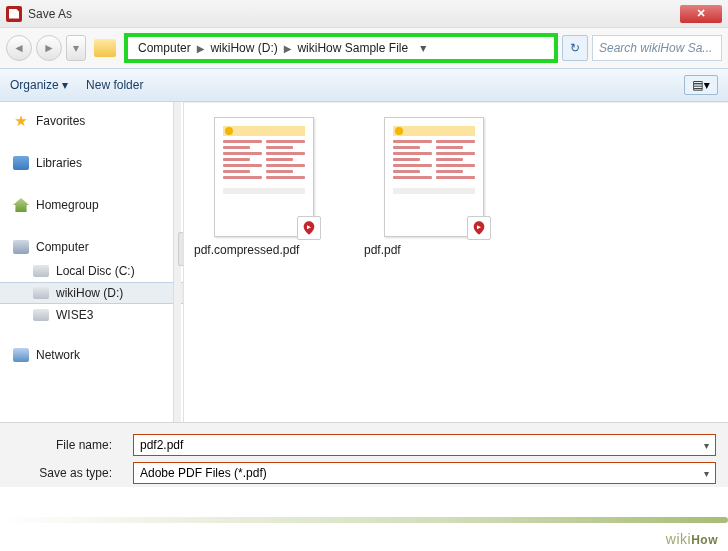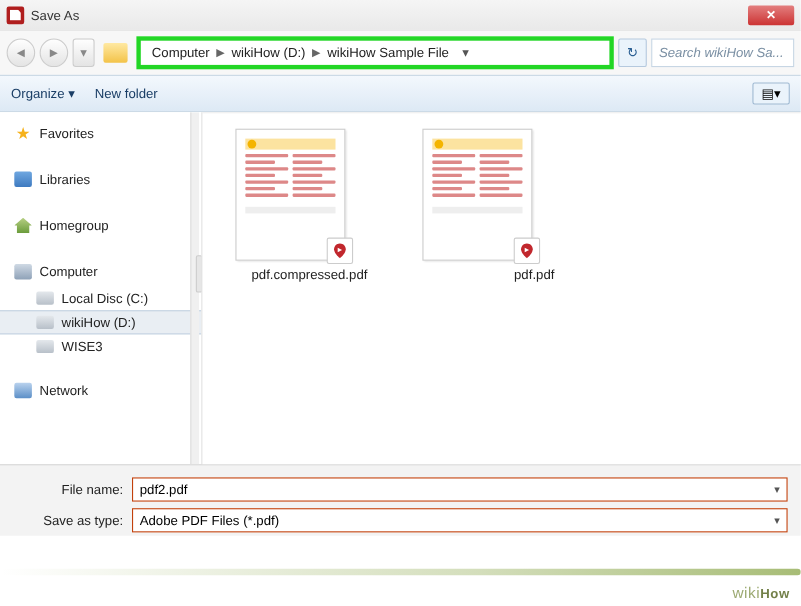--- a/index.html
+++ b/index.html
@@ -37,35 +37,35 @@
 .star { color:#f6b21b; font-size:15px; }
 .lib { width:16px; height:14px; background:linear-gradient(#6fa7e0,#3e7ac0); border-radius:2px; }
 .home { width:16px; height:14px; background:linear-gradient(#b7d084,#6a9b3a); border-radius:2px; clip-path:polygon(50% 0,100% 50%,85% 50%,85% 100%,15% 100%,15% 50%,0 50%); }
 .comp { width:16px; height:14px; background:linear-gradient(#cfd9e4,#8fa2b8); border-radius:2px; position:relative; }
 .drive { width:16px; height:12px; background:linear-gradient(#e4e8ec,#b8c0c9); border-radius:2px; }
 .net { width:16px; height:14px; background:linear-gradient(#b9d2ee,#5c8fc7); border-radius:2px; }
 .expand { position:absolute; right:2px; top:0; width:8px; height:100%; background:#f0f0f0; border-left:1px solid #ddd; }
 .grip { position:absolute; right:-1px; top:130px; width:6px; height:34px; background:#e6e6e6; border:1px solid #ccc; border-radius:2px; }
 
 .files { flex:1; padding:14px 10px; display:flex; gap:30px; align-items:flex-start; background:#fff; border-top:1px solid #eee; }
-.fileitem { width:140px; text-align:right; }
+.fileitem { width:140px; text-align:left; }
 .thumb { width:100px; height:120px; margin:0 auto 6px; border:1px solid #ccc; background:#fff; position:relative; box-shadow:1px 1px 2px rgba(0,0,0,.15); padding:8px; }
 .thumb .hdr { height:10px; background:#fce3a0; margin-bottom:4px; position:relative; }
 .thumb .hdr::before { content:""; width:8px; height:8px; background:#f4b400; border-radius:50%; position:absolute; left:2px; top:1px; }
 .thumb .lines { display:flex; gap:4px; }
 .thumb .col { flex:1; }
 .thumb .ln { height:3px; background:#d88; margin-bottom:3px; border-radius:1px; }
 .thumb .ln.short { width:70%; }
 .thumb .ft { height:6px; background:#eee; margin-top:6px; }
 .pdfbadge { position:absolute; right:-8px; bottom:-4px; width:24px; height:24px; background:#fff; border:1px solid #ccc; border-radius:2px; display:flex; align-items:center; justify-content:center; }
 .pdfbadge svg { width:16px; height:16px; }
 .fname { color:#222; line-height:1.3; }
 
 .formsect { border-top:1px solid #d7d7d7; background:#f3f3f3; padding:8px 12px 0; }
-.formrow { display:flex; align-items:center; height:28px; gap:8px; }
+.formrow { display:flex; align-items:center; height:28px; gap:21px; }
 .flabel { width:100px; text-align:right; color:#222; }
 .finput { flex:1; height:22px; border:1px solid #c2410c; background:#fff; padding:0 6px; display:flex; align-items:center; }
 .finput.combo { position:relative; }
 .finput .dd { margin-left:auto; color:#555; font-size:10px; }
 
 .watermark { position:absolute; right:10px; bottom:4px; color:#8b9b5a; font-size:14px; letter-spacing:.5px; opacity:.85; }
 .watermark b { color:#5b6b2a; }
 .wline { position:absolute; left:0; bottom:28px; width:100%; height:6px; background:linear-gradient(90deg, rgba(130,160,60,0) 0%, rgba(130,160,60,.35) 60%, rgba(130,160,60,.7) 100%); border-radius:3px; }
 </style>
 </head>

